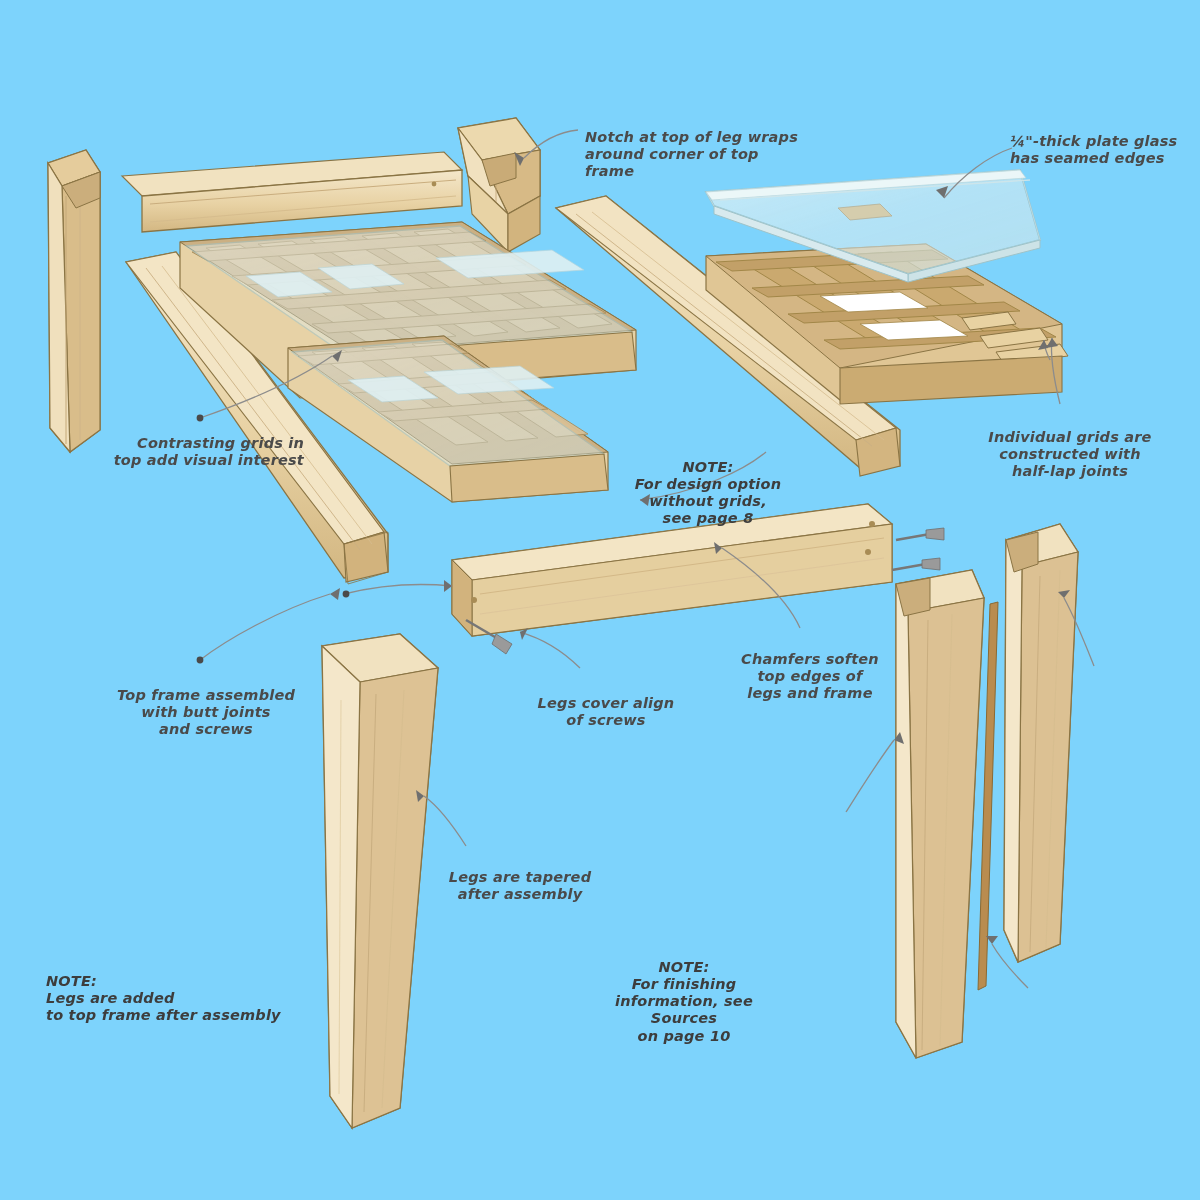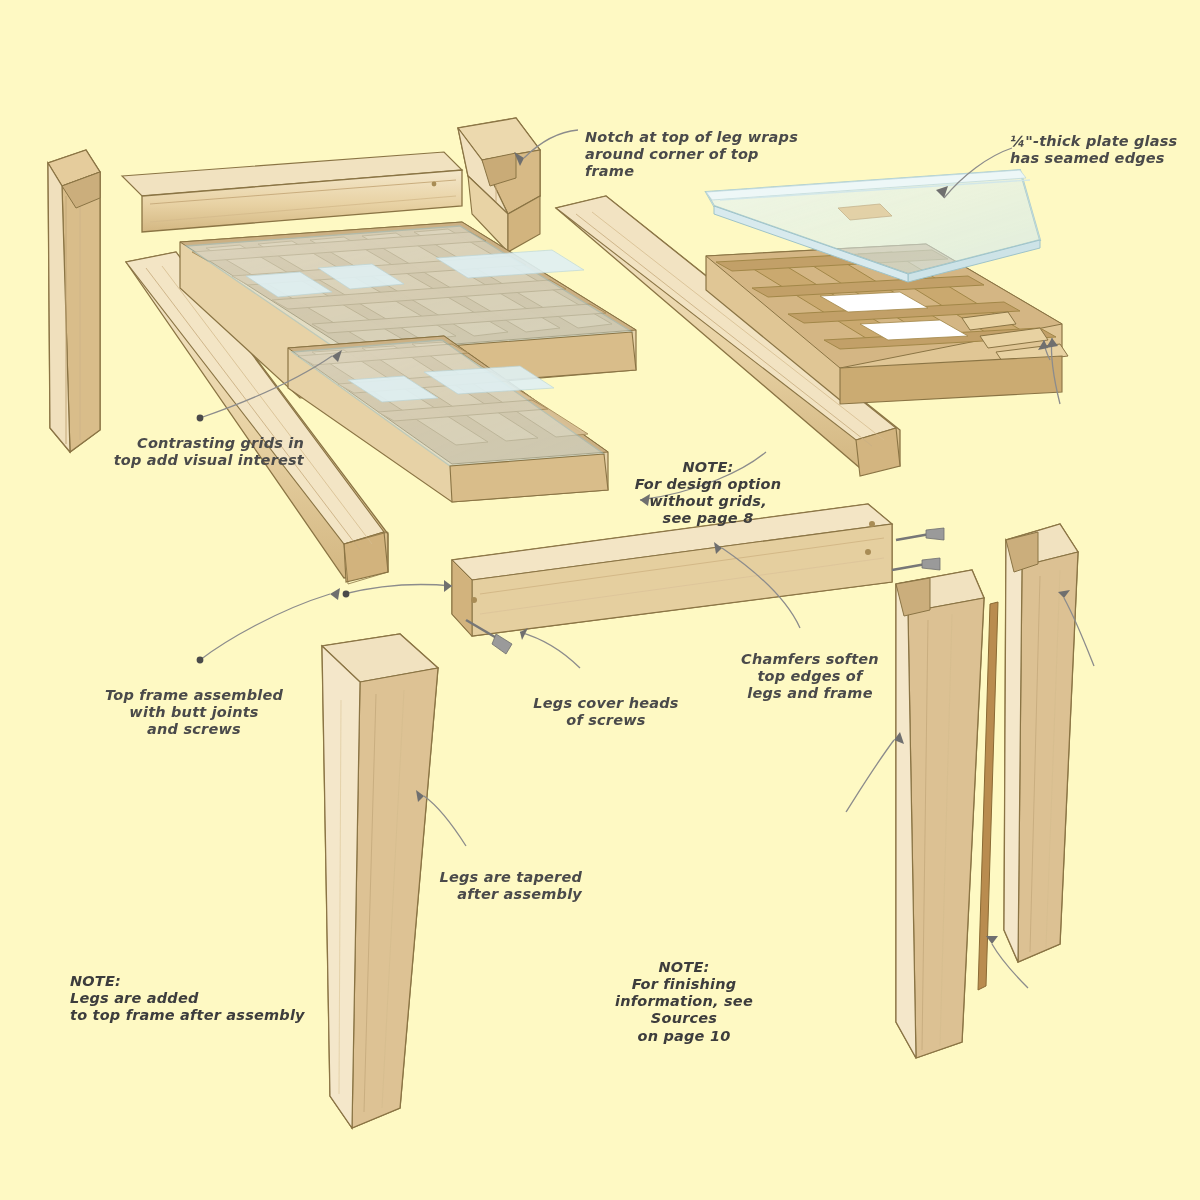--- a/index.html
+++ b/index.html
@@ -1,18 +1,18 @@
 <!DOCTYPE html>
 <html><head>
 <meta charset="utf-8">
 <style>
   html,body{margin:0;padding:0;background:#ffffff;}
   body{width:1200px;height:1200px;overflow:hidden;
        font-family:"DejaVu Sans","Liberation Sans",sans-serif;}
-  #stage{position:relative;width:1200px;height:1200px;background:#fef9c3;}
+  #stage{position:relative;width:1200px;height:1200px;background:#7dd3fc;}
   svg#art{position:absolute;left:0;top:0;width:1200px;height:1200px;}
   .callout{position:absolute;color:#4a4a4a;font-style:italic;font-weight:700;
            font-size:14.5px;line-height:1.18;letter-spacing:.2px;white-space:pre-line;}
   .c-center{text-align:center;}
   .c-left{text-align:left;}
   .note{color:#3d3d3d;}
   .note b{font-style:italic;}
 </style>
 </head>
 <body>
@@ -290,64 +290,69 @@
   <div class="callout c-left" style="left:585px;top:112px;width:220px;">
     <span>Notch at top of leg wraps
 around corner of top frame</span>
   </div>
 
   <div class="callout c-left" style="left:1010px;top:116px;width:185px;">
     <span>¼"-thick plate glass
 has seamed edges</span>
   </div>
 
+  <div class="callout c-center" style="left:965px;top:412px;width:210px;">
+    <span>Individual grids are
+constructed with
+half-lap joints</span>
+  </div>
 
   <div class="callout c-center note" style="left:608px;top:442px;width:200px;">
     <b>NOTE:</b>
     <span>For design option
 without grids,
 see page 8</span>
   </div>
 
   <div class="callout c-center" style="left:96px;top:418px;width:208px;text-align:right;">
     <span>Contrasting grids in
 top add visual interest</span>
   </div>
 
-  <div class="callout c-center" style="left:88px;top:670px;width:212px;">
+  <div class="callout c-center" style="left:100px;top:670px;width:212px;">
     <span>Top frame assembled
 with butt joints
 and screws</span>
   </div>
 
   <div class="callout c-center" style="left:518px;top:678px;width:176px;">
-    <span>Legs cover heads
+    <span>Legs cover align
 of screws</span>
   </div>
 
   <div class="callout c-center" style="left:722px;top:634px;width:176px;">
     <span>Chamfers soften
 top edges of
 legs and frame</span>
   </div>
 
 
-  <div class="callout c-center" style="left:410px;top:852px;width:172px;text-align:right;">
+  <div class="callout c-center" style="left:434px;top:852px;width:172px;">
     <span>Legs are tapered
 after assembly</span>
   </div>
 
 
   <div class="callout c-center note" style="left:588px;top:942px;width:192px;">
     <b>NOTE:</b>
     <span>For finishing
 information, see Sources
 on page 10</span>
   </div>
 
-  <div class="callout c-left note" style="left:46px;top:956px;width:258px;margin-left:24px;">
+  <div class="callout c-left note" style="left:46px;top:956px;width:258px;">
     <b>NOTE:</b>
     <span>Legs are added
 to top frame after assembly</span>
   </div>
 
 
 </div>
 
 </body></html>

